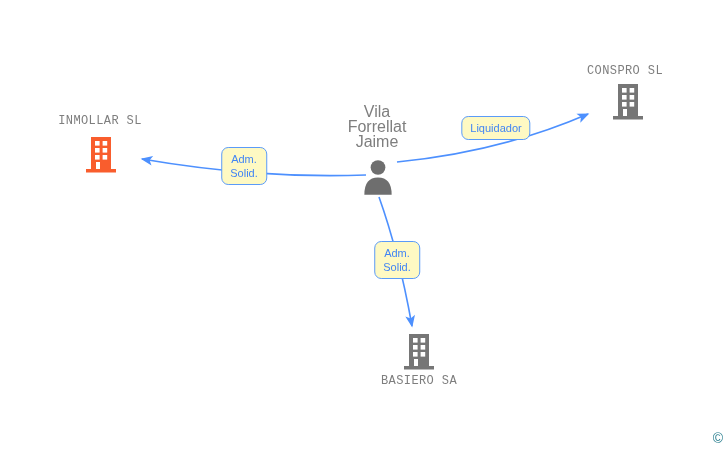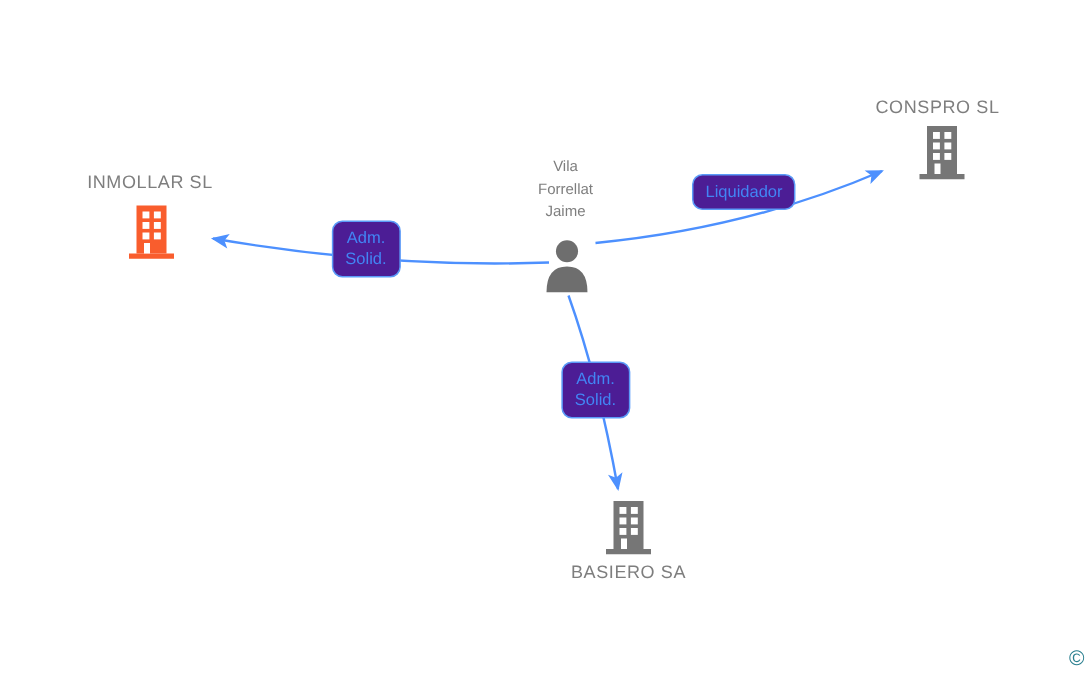--- a/index.html
+++ b/index.html
@@ -7,34 +7,35 @@
     position:relative; width:728px; height:450px; background:#ffffff;
     font-family:"Liberation Sans", sans-serif; overflow:hidden;
   }
   .edges-layer { position:absolute; left:0; top:0; width:728px; height:450px; }
   .edge-path { fill:none; stroke:#4d90fe; stroke-width:1.6px; }
 
   .node-label {
     position:absolute; color:#7e7e7e; font-size:12px; text-align:center;
     letter-spacing:0.4px; width:160px; transform:translateX(-50%);
     white-space:nowrap;
+    font-family:Liberation Mono, monospace;
   }
   .person-name {
-    position:absolute; color:#7e7e7e; font-size:10px; line-height:15px;
+    position:absolute; color:#7e7e7e; font-size:16px; line-height:15px;
     text-align:center; width:160px; transform:translateX(-50%);
   }
   .icon { position:absolute; display:block; }
   .icon svg { display:block; }
   .building-orange { color:#f95d2d; }
   .building-gray  { color:#767676; }
   .person-gray    { color:#6e6e6e; }
 
   .edge-label {
     position:absolute; transform:translate(-50%,-50%);
-    background:#4c1d95; border:1.5px solid #5b9bf8; border-radius:7px;
+    background:#fef9c3; border:1.5px solid #5b9bf8; border-radius:7px;
     color:#4285f4; font-size:11px; line-height:14px; padding:4px 8px;
     text-align:center; white-space:nowrap;
   }
 
   .watermark {
     position:absolute; right:5px; bottom:4px; font-size:14px;
     display:flex; align-items:baseline; gap:3px;
   }
   .wm-copy { color:#2a7f8f; font-size:14px; }
   .wm-brand { font-family:"DejaVu Serif", serif; font-style:italic; }

